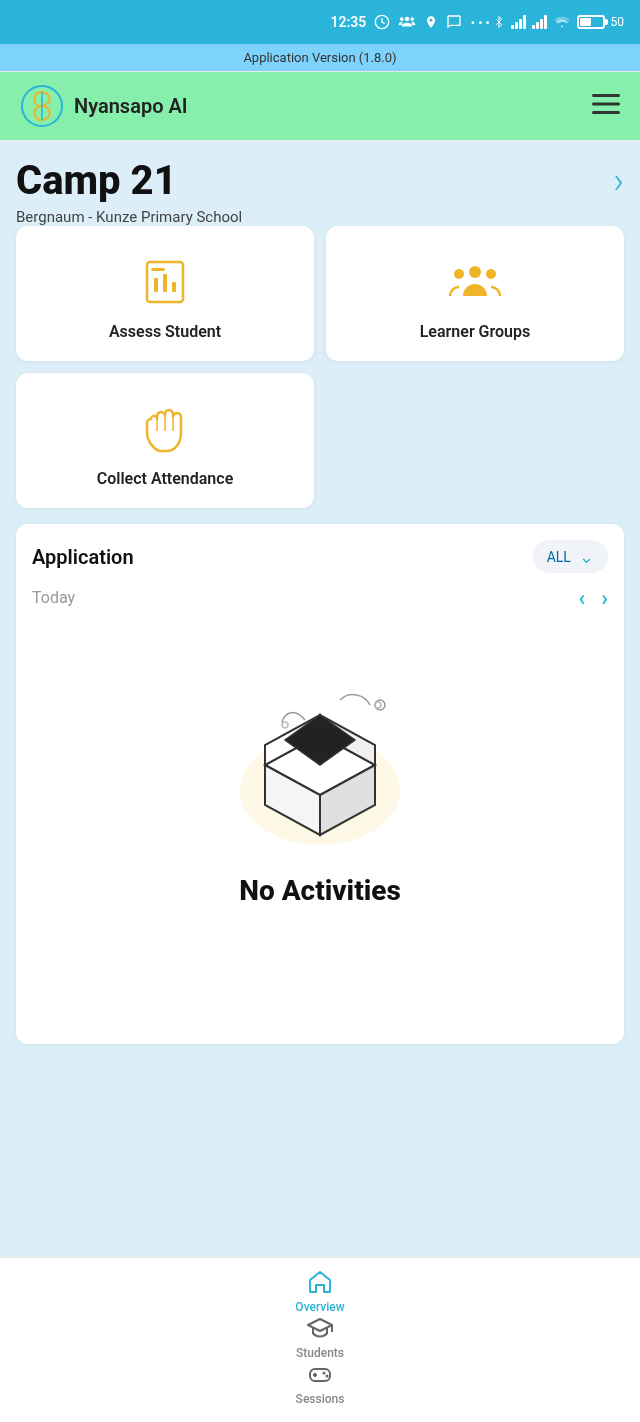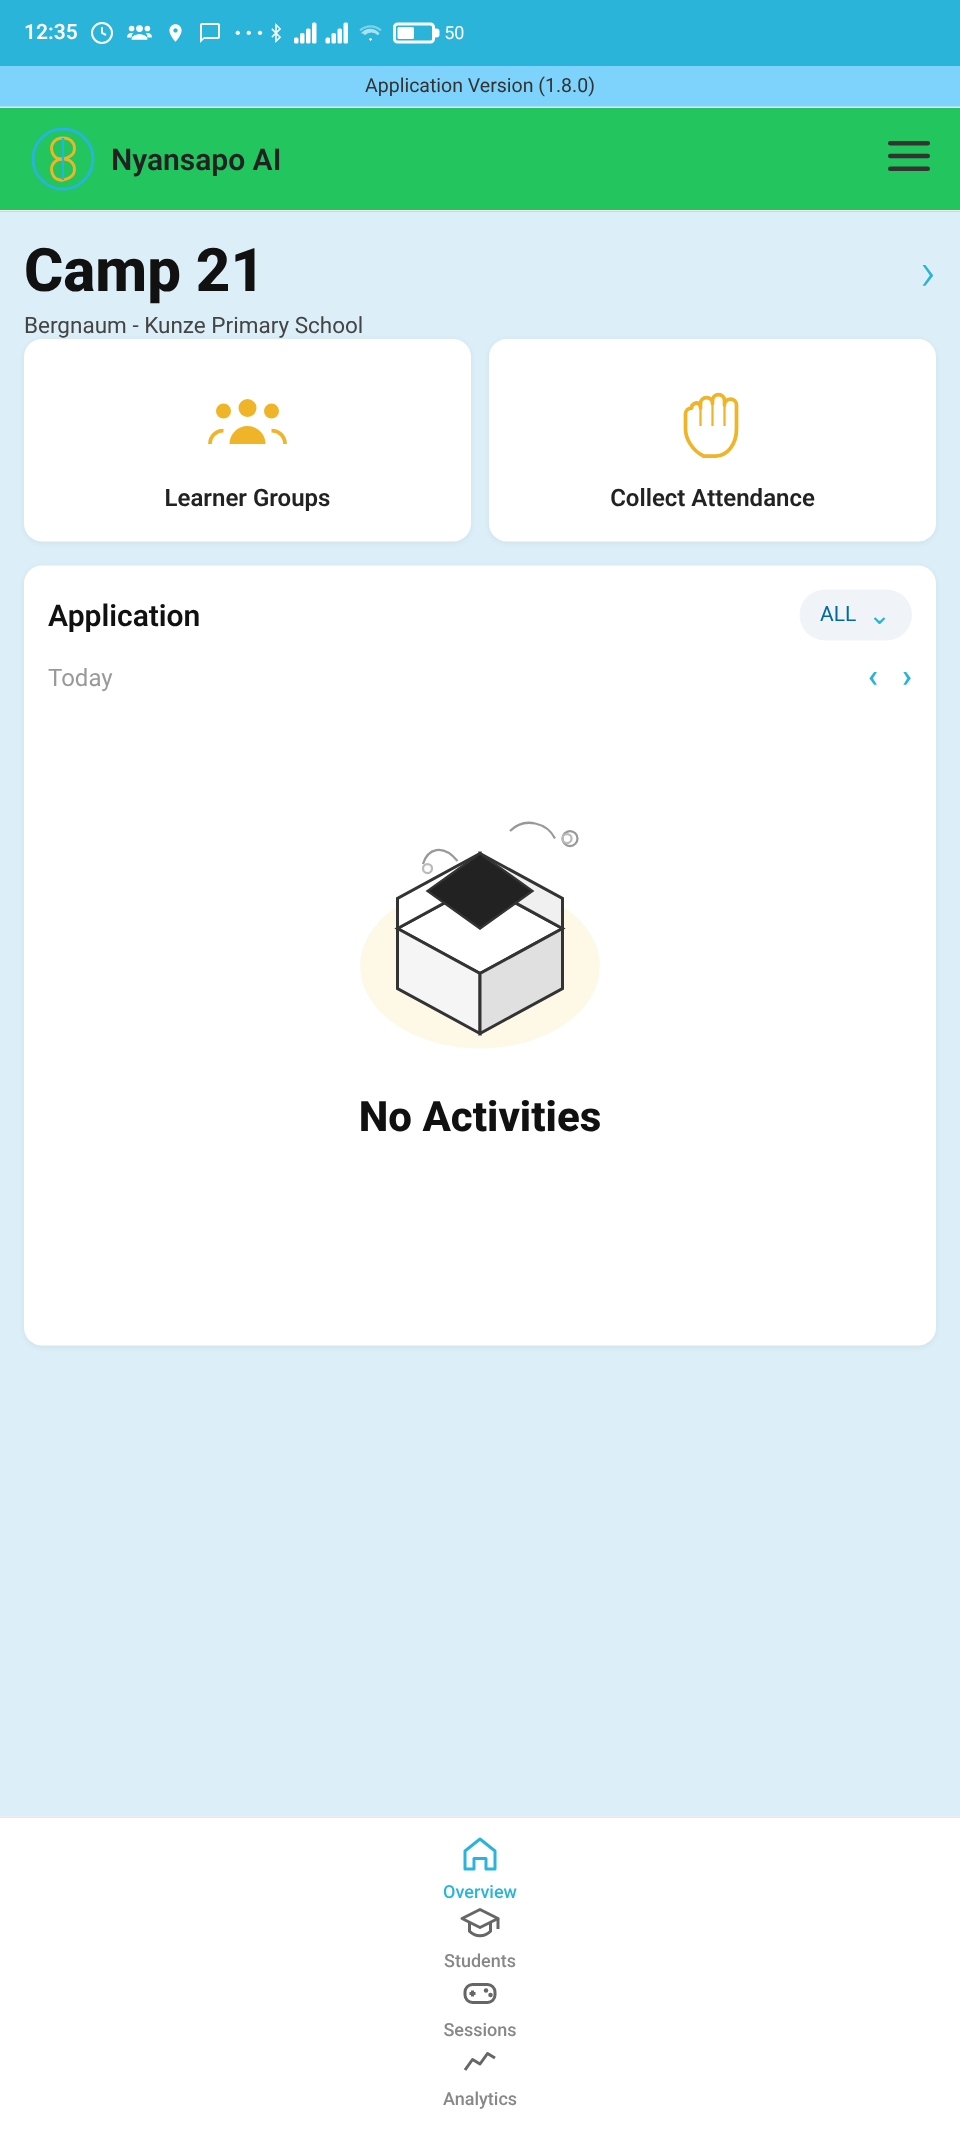--- a/index.html
+++ b/index.html
@@ -11,21 +11,21 @@
       background: #dceef7;
       display: flex;
       flex-direction: column;
     }
 
     
     .status-bar {
       background: #2ab4d9;
       color: white;
       display: flex;
-      justify-content: flex-start;
+      justify-content: flex-end;
       align-items: center;
       padding: 8px 16px;
       height: 44px;
       flex-shrink: 0;
     }
     .status-left {
       display: flex;
       align-items: center;
       gap: 8px;
       font-size: 14px;
@@ -68,21 +68,21 @@
     
     .app-version-bar {
       background: #7dd3fc;
       text-align: center;
       padding: 6px;
       font-size: 13px;
       color: #333;
       border-bottom: 1px solid #e8e8e8;
     }
     .app-header {
-      background: #22c55e;
+      background: #86efac;
       display: flex;
       align-items: center;
       justify-content: space-between;
       padding: 12px 20px;
       border-bottom: 1px solid #eee;
     }
     .app-logo-area {
       display: flex;
       align-items: center;
       gap: 10px;
@@ -387,20 +387,32 @@
 <div class="main-content">
 
   <div class="camp-header">
     <span class="camp-title">Camp 21</span>
     <span class="camp-next-btn">›</span>
   </div>
   <div class="camp-subtitle">Bergnaum - Kunze Primary School</div>
 
   <div class="cards-grid">
 
+    <div class="card">
+      <div class="card-icon">
+        <svg width="52" height="52" viewBox="0 0 52 52" fill="none">
+          <rect x="8" y="6" width="36" height="40" rx="3" stroke="#f0b429" stroke-width="2.5"></rect>
+          <rect x="15" y="22" width="4" height="14" fill="#f0b429" rx="1"></rect>
+          <rect x="24" y="18" width="4" height="18" fill="#f0b429" rx="1"></rect>
+          <rect x="33" y="26" width="4" height="10" fill="#f0b429" rx="1"></rect>
+          <rect x="12" y="12" width="14" height="3" rx="1.5" fill="#f0b429"></rect>
+        </svg>
+      </div>
+      <span class="card-label">Assess Student</span>
+    </div>
 
     <div class="card">
       <div class="card-icon">
         <svg width="56" height="52" viewBox="0 0 56 52" fill="none">
 
           <circle cx="28" cy="16" r="6" fill="#f0b429"></circle>
           <path d="M16 40c0-6.627 5.373-12 12-12s12 5.373 12 12" fill="#f0b429"></path>
 
           <circle cx="12" cy="18" r="5" fill="#f0b429"></circle>
           <path d="M3 40c0-5 4-9 9-9" stroke="#f0b429" stroke-width="2.5" fill="none"></path>
@@ -510,22 +522,14 @@
         <rect x="4" y="9" width="20" height="12" rx="5" stroke="#666" stroke-width="2"></rect>
         <line x1="9" y1="13" x2="9" y2="17" stroke="#666" stroke-width="2"></line>
         <line x1="7" y1="15" x2="11" y2="15" stroke="#666" stroke-width="2"></line>
         <circle cx="18" cy="13" r="1.5" fill="#666"></circle>
         <circle cx="21" cy="16" r="1.5" fill="#666"></circle>
       </svg>
     </div>
     <span class="nav-label">Sessions</span>
   </div>
 
-  <div class="nav-item">
-    <div class="nav-icon">
-      <svg width="28" height="28" viewBox="0 0 28 28" fill="none">
-        <polyline points="4,20 9,13 14,16 19,9 24,12" stroke="#666" stroke-width="2" stroke-linejoin="round" fill="none"></polyline>
-      </svg>
-    </div>
-    <span class="nav-label">Analytics</span>
-  </div>
 
 </div>
 
 </body></html>

